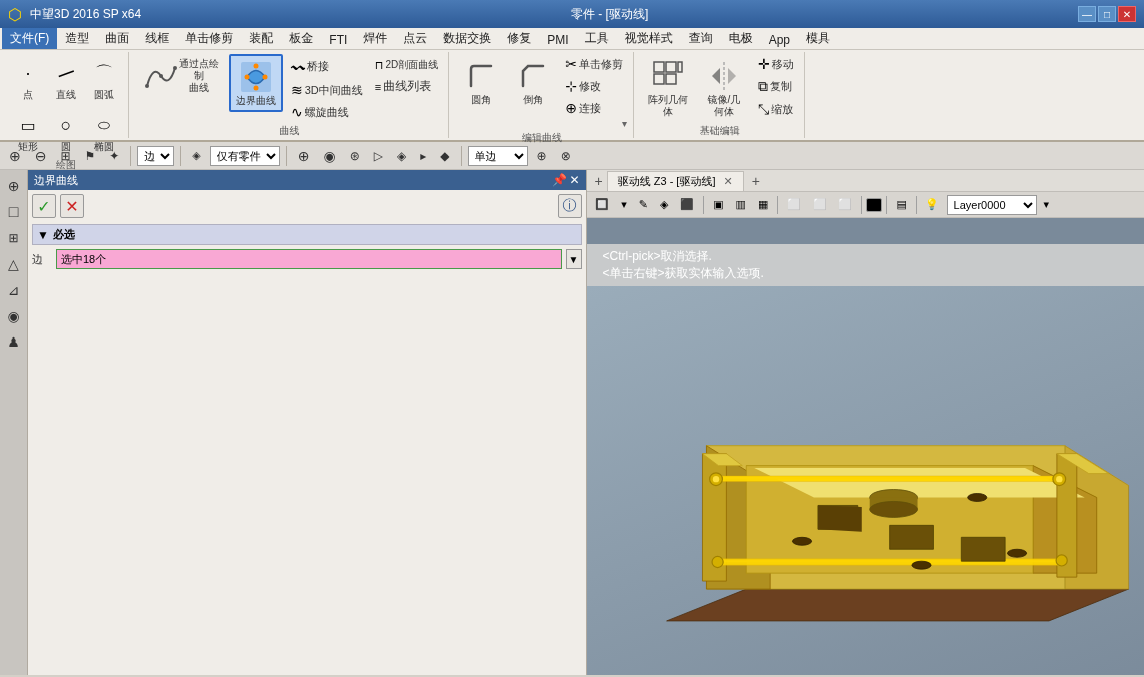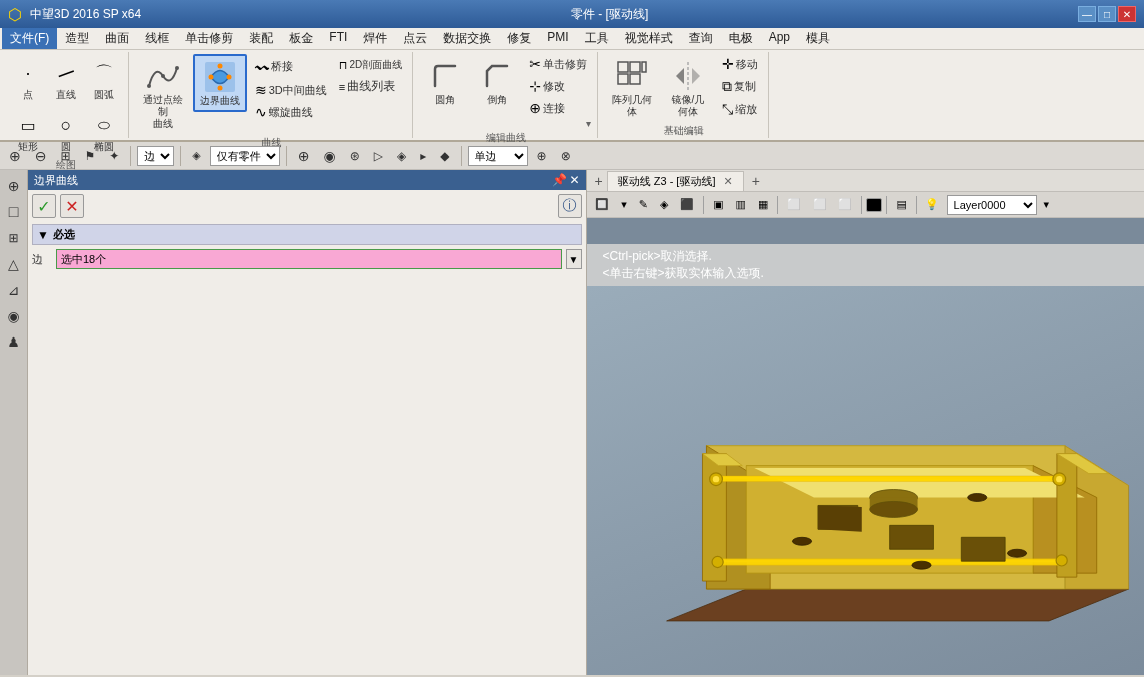--- a/index.html
+++ b/index.html
@@ -2,21 +2,21 @@
 <html><head>
   <meta charset="utf-8">
   <style>
     * { box-sizing: border-box; margin: 0; padding: 0; }
     body { font-family: 'Microsoft YaHei', SimSun, sans-serif; font-size: 12px; background: #d4d0c8; overflow: hidden; width: 1144px; height: 677px; }
 
     
     #title-bar { background: linear-gradient(to bottom, #4a7ab5, #2d5a96); height: 28px; display: flex; align-items: center; justify-content: space-between; padding: 0 8px; color: white; font-size: 12px; }
 
     
-    #menu-bar { background: #f0ede8; height: 22px; display: flex; align-items: flex-start; border-bottom: 1px solid #c8c4bc; padding: 0 2px; }
+    #menu-bar { background: #f0ede8; height: 22px; display: flex; align-items: flex-end; border-bottom: 1px solid #c8c4bc; padding: 0 2px; }
     .menu-item { padding: 2px 8px; cursor: pointer; font-size: 12px; color: #222; white-space: nowrap; }
     .menu-item.active { background: #3a70b5; color: white; }
 
     
     #ribbon { display: flex; flex-direction: column; background: #e8e5e0; border-bottom: 2px solid #b0a898; }
 
     #ribbon-content { display: flex; height: 90px; align-items: stretch; background: #f0ede8; padding: 2px 4px; gap: 2px; }
     .ribbon-group { display: flex; flex-direction: column; align-items: center; border-right: 1px solid #c8c4bc; padding: 2px 6px; min-width: 60px; }
     .ribbon-group-label { font-size: 10px; color: #555; margin-top: auto; padding-top: 2px; text-align: center; }
     .ribbon-group-content { display: flex; flex-wrap: wrap; gap: 2px; align-items: center; justify-content: center; flex: 1; }
@@ -148,21 +148,21 @@
           </div>
         </div>
       </div>
       <div class="ribbon-group-label">绘图</div>
     </div>
 
     <div class="ribbon-group">
       <div class="ribbon-group-content" style="display:flex;flex-direction:row;gap:4px;align-items:flex-start;">
 
         <div style="display:flex;flex-direction:column;align-items:center;gap:2px;">
-          <div class="ribbon-btn-large" style="flex-direction:column;">
+          <div class="ribbon-btn-large" style="flex-direction:row;">
             <div class="btn-icon-lg" style="font-size:22px;width:36px;height:36px;display:flex;align-items:center;justify-content:center;">
               <svg width="32" height="32" viewBox="0 0 32 32">
                 <path d="M2 26 Q8 4 16 16 Q24 28 30 8" stroke="#555" stroke-width="2" fill="none"></path>
                 <circle cx="2" cy="26" r="2" fill="#555"></circle>
                 <circle cx="16" cy="16" r="2" fill="#555"></circle>
                 <circle cx="30" cy="8" r="2" fill="#555"></circle>
               </svg>
             </div>
             <div class="btn-label-lg" style="font-size:10px;text-align:center;">通过点绘制<br>曲线</div>
           </div>

